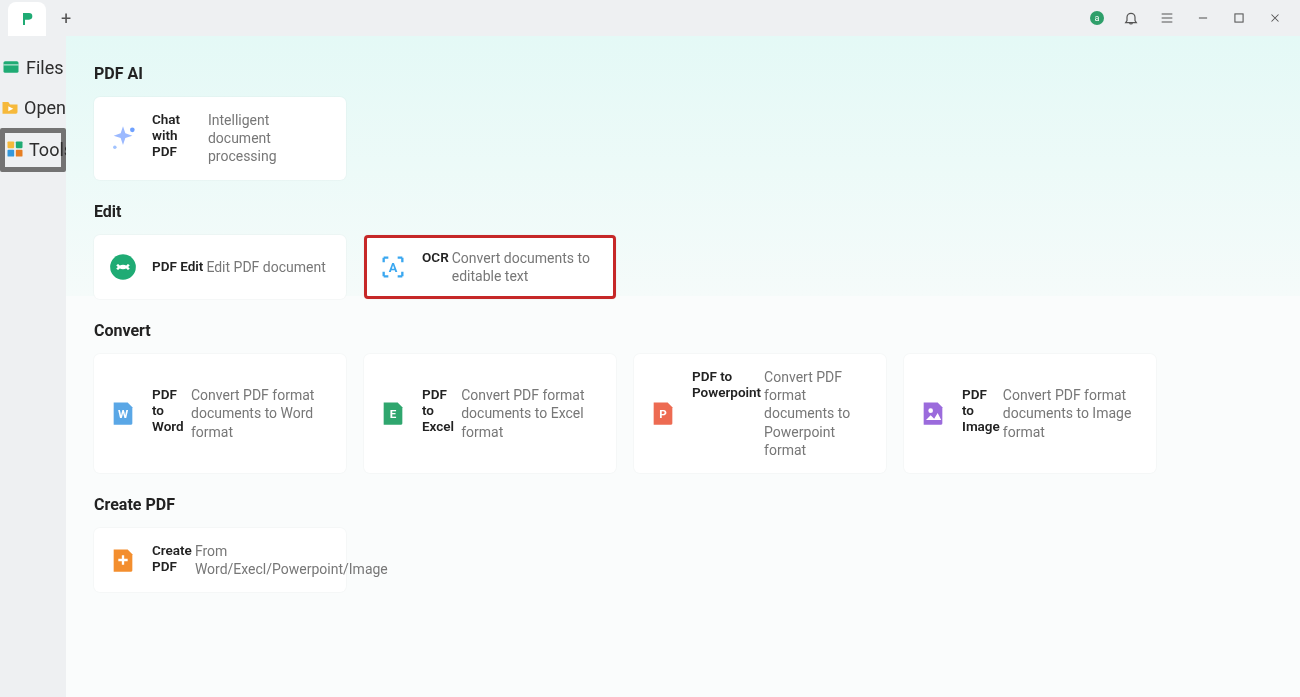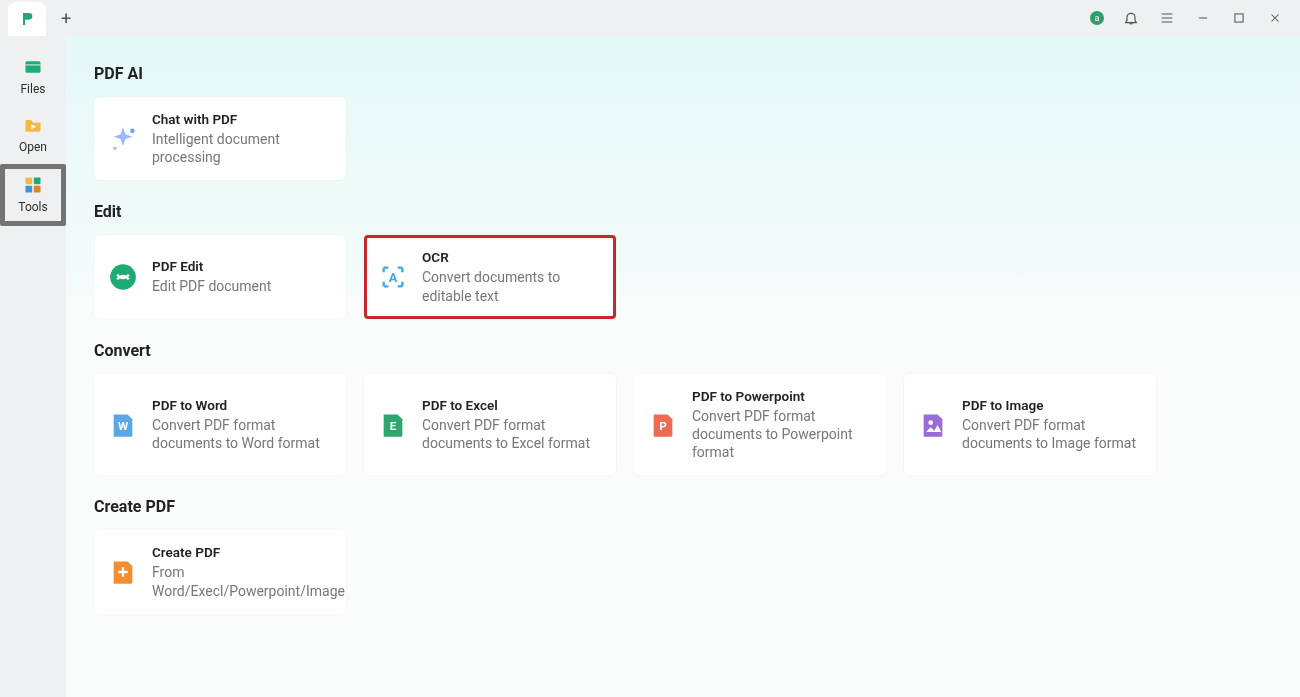--- a/index.html
+++ b/index.html
@@ -45,23 +45,23 @@
 .title-icons .ico { width:18px; height:18px; color:#555; display:flex; align-items:center; justify-content:center; cursor:pointer; }
 .avatar-dot { width:14px; height:14px; border-radius:50%; background:#2e9f6a; display:flex; align-items:center; justify-content:center; color:#fff; font-size:9px; }
 
 .app-body { display:flex; height:calc(697px - 36px); }
 .sidebar {
   width: 66px;
   background: #eef0f2;
   padding-top: 12px;
 }
 .side-item {
-  display:flex; flex-direction:column; align-items:center;
+  display:flex; flex-direction:row; align-items:center;
   gap:4px; padding:8px 0 10px 0; cursor:pointer;
-  font-size:12px; color:#2d2d2d;
+  font-size:18px; color:#2d2d2d;
 }
 .side-item.selected {
   border: 5px solid #737373;
   border-radius: 2px;
   padding:5px 0 7px 0;
 }
 .side-icon { width:22px; height:22px; display:flex; align-items:center; justify-content:center; }
 
 .main {
   flex:1;
@@ -84,21 +84,21 @@
   gap:14px;
   cursor:pointer;
   box-shadow: 0 0 0 1px rgba(0,0,0,0.02);
 }
 .card.highlight {
   border: 3px solid #c62828;
   padding: 11px 11px;
   border-radius: 4px;
 }
 .card .c-icon { width:30px; height:30px; flex-shrink:0; display:flex; align-items:center; justify-content:center; }
-.card .c-text { display:flex; flex-direction:column; gap:3px; }
+.card .c-text { display:flex; flex-direction:row; gap:3px; }
 .card .c-title { font-size:13.5px; font-weight:600; color:#222; }
 .card .c-desc { font-size:14px; color:#777; line-height:1.3; }
 </style>
 </head>
 <body>
 
 <div class="title-bar">
   <div class="app-tab">
     <svg viewBox="0 0 24 24">
         <path d="M6 3h9a5 5 0 0 1 0 10H9v8H6z" fill="#1fab74"></path>

